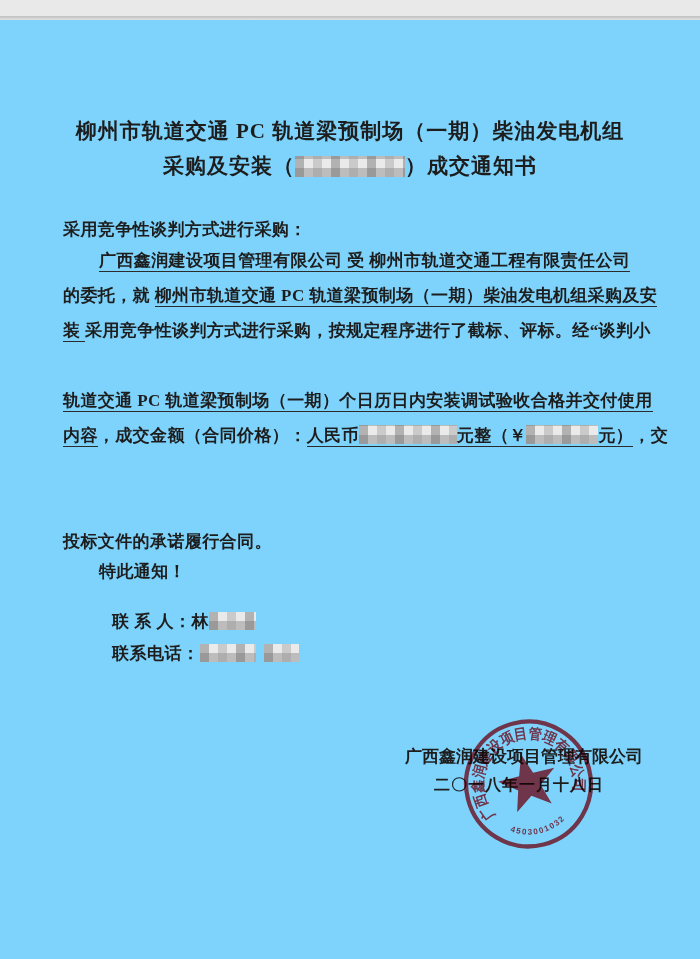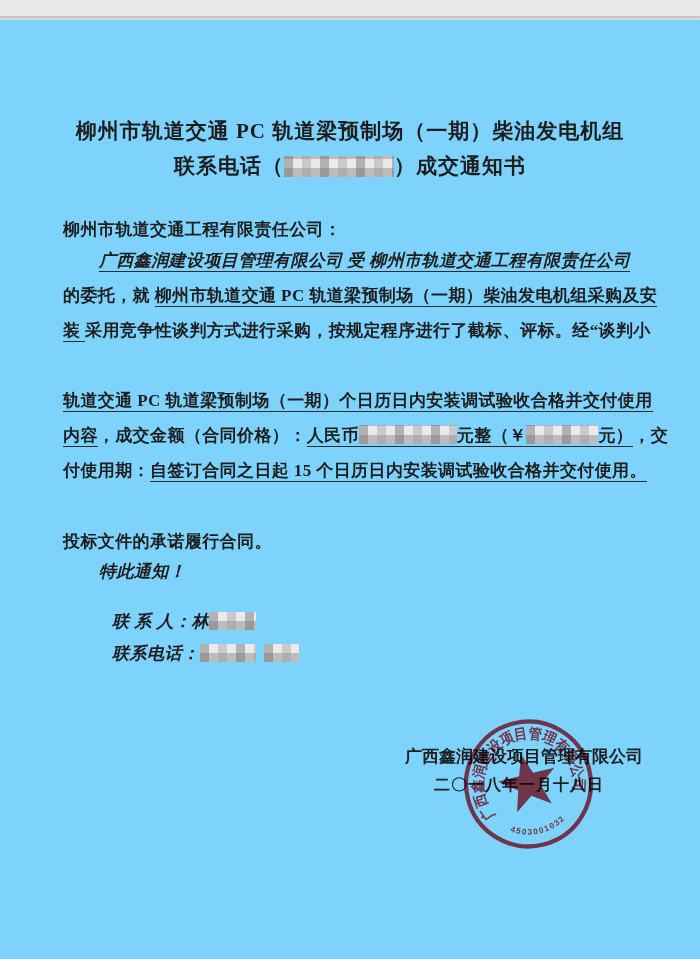--- a/index.html
+++ b/index.html
@@ -22,38 +22,38 @@
     text-align:center;font-weight:bold;font-size:21px;
     letter-spacing:1px;white-space:nowrap;
   }
   .t1{top:101px;}
   .t2{top:136px;}
   .line{
     position:absolute;left:63px;
     font-size:17px;font-weight:bold;line-height:24px;
     white-space:nowrap;letter-spacing:0.4px;
   }
-  .indent{padding-left:36px;font-style:italic;}
+  .indent{padding-left:36px;}
   .u{border-bottom:1.6px solid #2b2b2b;padding-bottom:1px;}
   .mosaic{
     display:inline-block;vertical-align:-3px;
     background-color:#dcdcdc;
     background-image:
       repeating-linear-gradient(90deg, rgba(110,110,110,.45) 0 9px, rgba(255,255,255,0) 9px 18px, rgba(150,150,150,.38) 18px 27px, rgba(255,255,255,0) 27px 36px),
       repeating-linear-gradient(0deg, rgba(130,130,130,.35) 0 9px, rgba(240,240,240,.7) 9px 18px);
   }
   .m-title{width:110px;height:21px;vertical-align:-4px;}
   .m-money1{width:98px;height:19px;}
   .m-money2{width:72px;height:19px;}
   .m-name{width:47px;height:18px;}
   .m-phone1{width:56px;height:18px;margin-right:8px;}
   .m-phone2{width:35px;height:18px;}
   .contact-line{
     position:absolute;left:112px;font-size:17px;font-weight:bold;
-    white-space:nowrap;letter-spacing:0.5px;font-style:italic;
+    white-space:nowrap;letter-spacing:0.5px;
   }
   .sig-block{
     position:absolute;left:405px;top:729px;width:228px;text-align:center;
     font-weight:bold;white-space:nowrap;
   }
   .sig-company{font-size:17px;letter-spacing:0px;}
   .sig-date{font-size:16px;margin-top:7px;letter-spacing:1px;}
   .stamp{
     position:absolute;left:457px;top:695px;width:142px;height:142px;
     mix-blend-mode:multiply;opacity:.92;
@@ -61,24 +61,24 @@
   }
 </style>
 </head>
 <body>
 
 <div class="page">
   <div class="scan-edge-top"></div>
 
   <div class="title t1">柳州市轨道交通 PC 轨道梁预制场（一期）柴油发电机组</div>
   <div class="title t2">
-    <span>联系电话（</span><span class="mosaic m-title"></span><span>）成交通知书</span>
+    <span>采购及安装（</span><span class="mosaic m-title"></span><span>）成交通知书</span>
   </div>
 
-  <div class="line" style="top:202px">柳州市轨道交通工程有限责任公司：</div>
+  <div class="line" style="top:202px">采用竞争性谈判方式进行采购：</div>
 
   <div class="line indent" style="top:233px">
     <span class="u">广西鑫润建设项目管理有限公司</span><span class="u"> 受 </span><span class="u">柳州市轨道交通工程有限责任公司</span>
   </div>
 
   <div class="line" style="top:268px">
     <span>的委托，就 </span><span class="u">柳州市轨道交通 PC 轨道梁预制场（一期）柴油发电机组采购及安</span>
   </div>
 
   <div class="line" style="top:303px">
@@ -87,23 +87,20 @@
 
 
   <div class="line" style="top:373px">
     <span class="u">轨道交通 PC 轨道梁预制场（一期）个日历日内安装调试验收合格并交付使用</span>
   </div>
 
   <div class="line" style="top:408px">
     <span class="u">内容</span><span>，成交金额（合同价格）：</span><span class="u"><span>人民币</span><span class="mosaic m-money1"></span><span>元整（￥</span><span class="mosaic m-money2"></span><span>元）</span></span><span>，交</span>
   </div>
 
-  <div class="line" style="top:443px">
-    <span>付使用期：</span><span class="u">自签订合同之日起 15 个日历日内安装调试验收合格并交付使用。</span>
-  </div>
 
   <div class="line" style="top:514px">投标文件的承诺履行合同。</div>
   <div class="line indent" style="top:544px">特此通知！</div>
 
   <div class="contact-line" style="top:594px">
     <span>联 系 人：林</span><span class="mosaic m-name"></span>
   </div>
   <div class="contact-line" style="top:626px">
     <span>联系电话：</span><span class="mosaic m-phone1"></span><span class="mosaic m-phone2"></span>
   </div>

